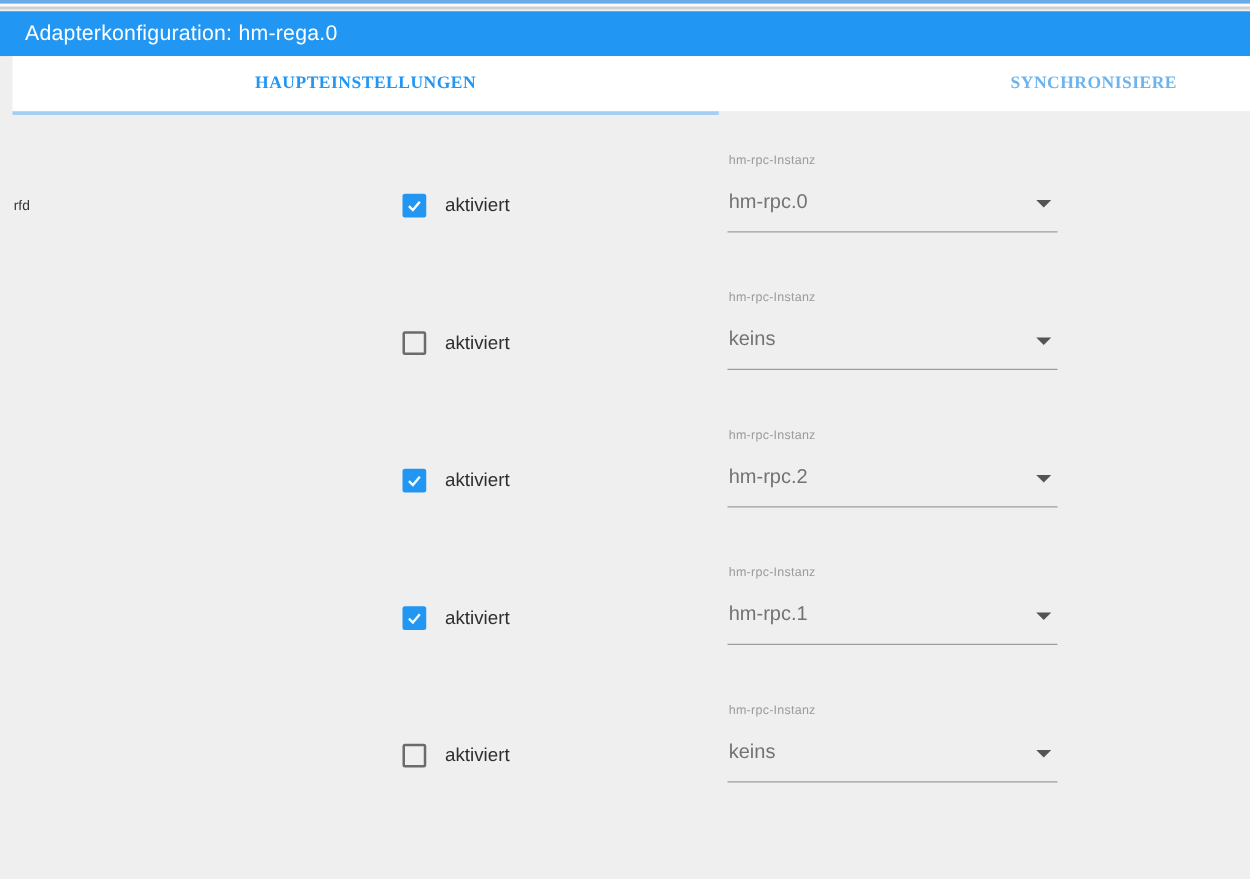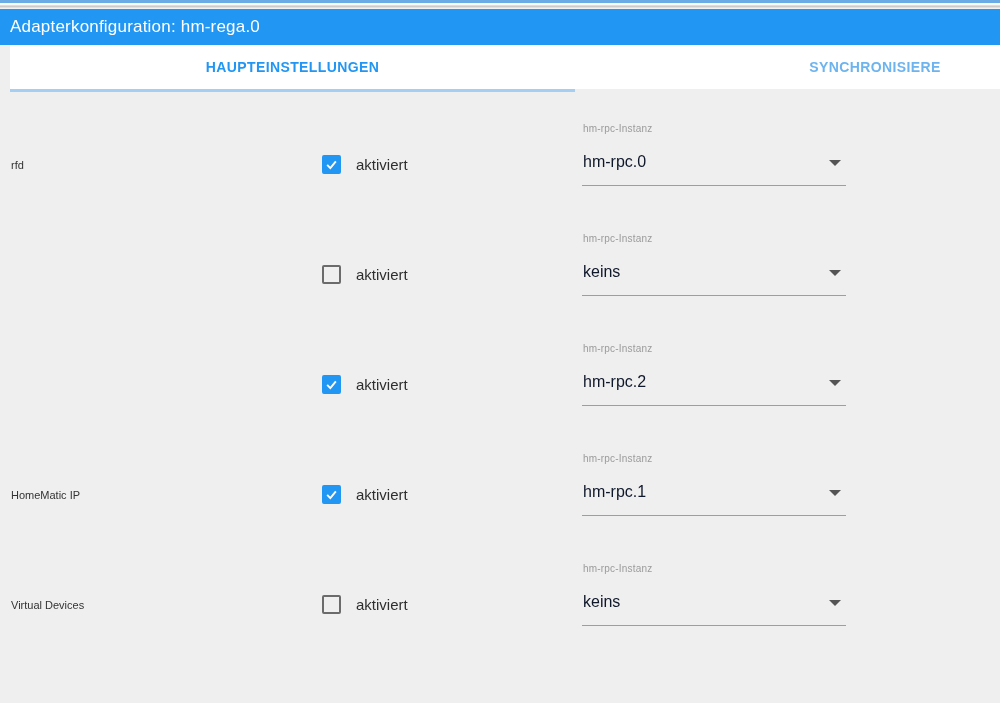--- a/index.html
+++ b/index.html
@@ -11,26 +11,26 @@
   }
 
   
   .top-strip   { height:3px; background:#6aabe6; }
   .top-shadow  { height:6px;
                  background:linear-gradient(to bottom,#f4f4f4 0%,#ffffff 22%,#c6c6c6 55%,#e9e9e9 82%,#fafafa 100%); }
 
   
   .titlebar {
     height:36px; background:#2196f3; color:#ffffff;
-    display:flex; align-items:center; padding-left:10px;
+    display:flex; align-items:center; padding-left:20px;
     font-size:17px; letter-spacing:0.2px;
   }
 
   
-  .tabbar-outer { height:44px; background:#efefef; }
+  .tabbar-outer { height:44px; background:#efefef;font-family:Liberation Serif, serif; }
   .tabbar {
     margin-left:10px; width:1190px; height:44px; background:#ffffff;
     display:flex;
   }
   .tab {
     display:flex; align-items:center; justify-content:center;
     font-size:14px; font-weight:bold; letter-spacing:0.4px;
     cursor:pointer; height:44px;
   }
   .tab.active   { width:565px; color:#2196f3; }
@@ -67,21 +67,21 @@
   .select-wrap {
     position:absolute; left:582px; top:0; width:264px; height:76px;
     border-bottom:1px solid #9e9e9e; cursor:pointer;
   }
   .select-label {
     position:absolute; left:1px; top:13px;
     font-size:10px; color:#9b9b9b; letter-spacing:0.2px;
   }
   .select-value {
     position:absolute; left:1px; top:43px;
-    font-size:16px; color:#0f172a;
+    font-size:16px; color:#737373;
   }
   .arrow-down {
     position:absolute; left:247px; top:50px;
     width:0; height:0;
     border-left:6px solid transparent;
     border-right:6px solid transparent;
     border-top:6px solid #545454;
   }
 </style>
 </head>
@@ -151,38 +151,36 @@
       <span class="check-label">aktiviert</span>
     </div>
     <div class="select-wrap">
       <span class="select-label">hm-rpc-Instanz</span>
       <span class="select-value">hm-rpc.2</span>
       <span class="arrow-down"></span>
     </div>
   </div>
 
   <div class="row">
-    <span class="row-name">HomeMatic IP</span>
     <div class="check-wrap">
       <span class="checkbox checked">
         <svg viewBox="0 0 19 19">
           <path d="M4 10 L8 14 L15 5.5" fill="none" stroke="#ffffff" stroke-width="2.4"></path>
         </svg>
       </span>
       <span class="check-label">aktiviert</span>
     </div>
     <div class="select-wrap">
       <span class="select-label">hm-rpc-Instanz</span>
       <span class="select-value">hm-rpc.1</span>
       <span class="arrow-down"></span>
     </div>
   </div>
 
   <div class="row">
-    <span class="row-name">Virtual Devices</span>
     <div class="check-wrap">
       <span class="checkbox">
         
       </span>
       <span class="check-label">aktiviert</span>
     </div>
     <div class="select-wrap">
       <span class="select-label">hm-rpc-Instanz</span>
       <span class="select-value">keins</span>
       <span class="arrow-down"></span>

